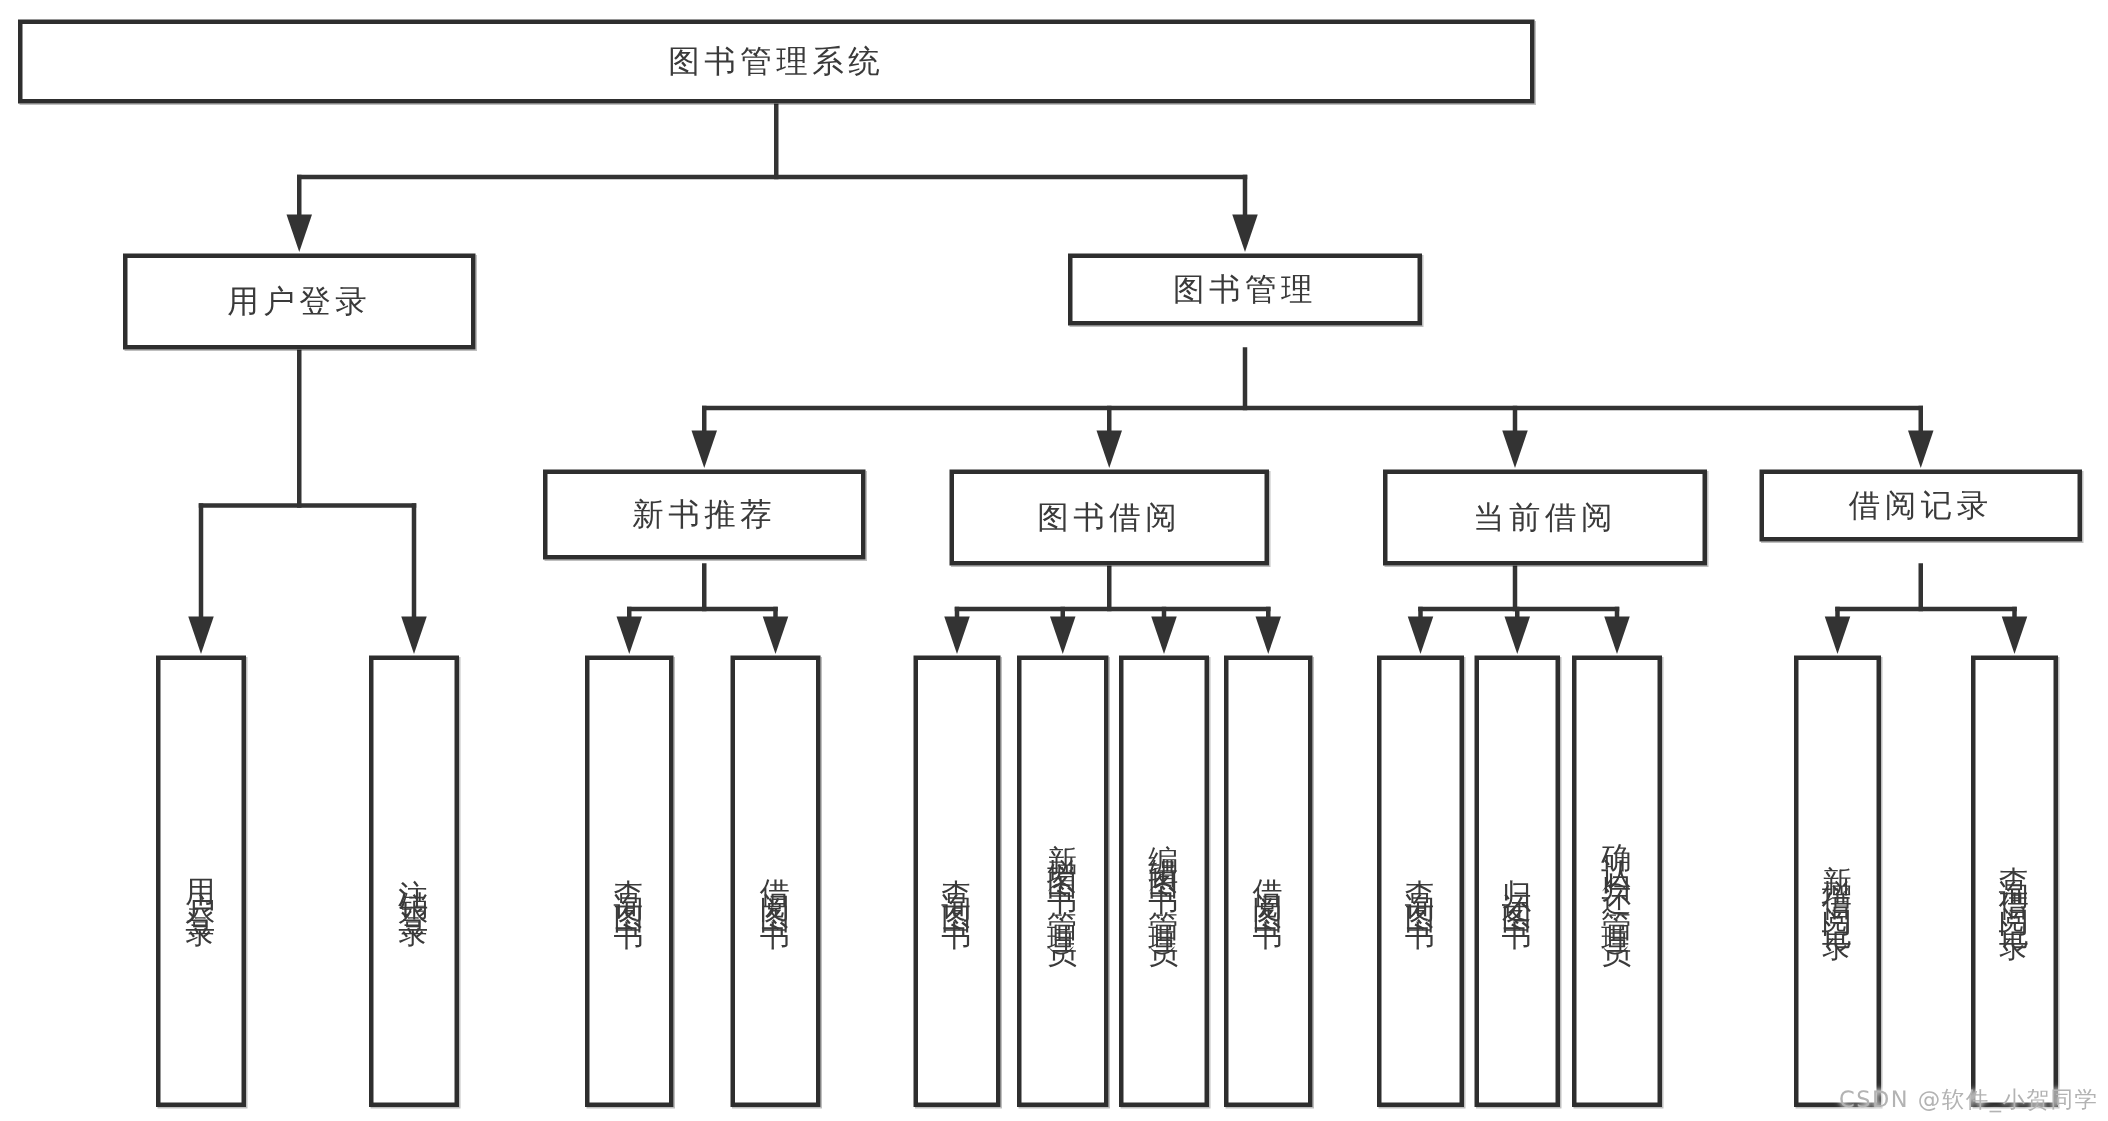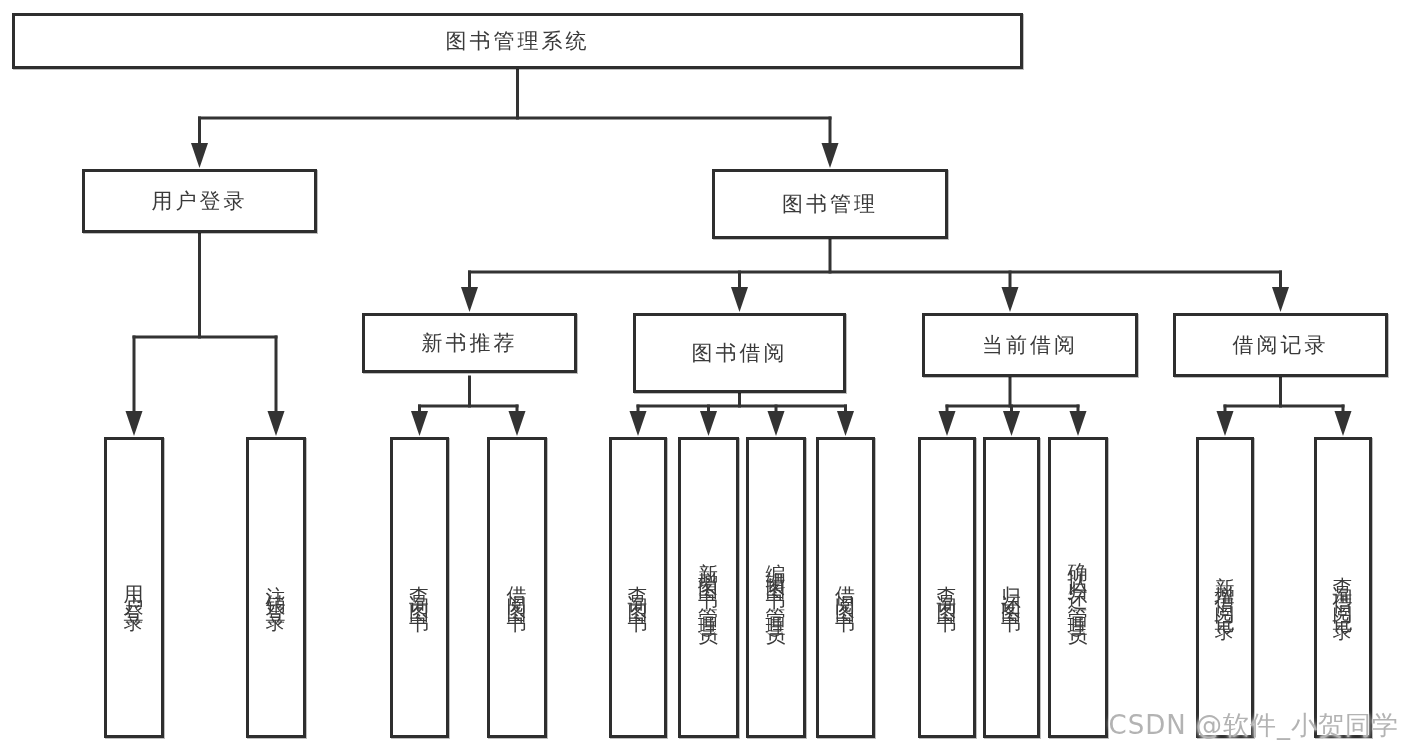--- a/index.html
+++ b/index.html
@@ -41,21 +41,21 @@
     font-size: 20px;
     letter-spacing: 9px;
     line-height: 1;
     white-space: nowrap;
   }
 
   .watermark {
     position: absolute;
     right: 6px;
     bottom: 4px;
-    font-size: 26px;
+    font-size: 15px;
     color: #b3b3b3;
     letter-spacing: 1px;
     text-shadow: 0 0 3px #ffffff, 0 0 5px #ffffff;
     z-index: 5;
     white-space: nowrap;
   }
 </style>
 </head>
 <body>
 
@@ -114,33 +114,33 @@
       <line x1="1343" y1="406" x2="1343" y2="429" stroke="#333333" stroke-width="3" stroke-linecap="square"></line>
       <polygon points="1334.5,411 1351.5,411 1343,436" fill="#333333"></polygon>
     </svg>
   <div id="nodes-layer">
       <div class="node horizontal" style="left: 12px; top: 13px; width: 1011px; height: 56px; border-color: rgb(46, 46, 46); color: rgb(58, 58, 58);">
         <span class="node-label">图书管理系统</span>
       </div>
       <div class="node horizontal" style="left: 82px; top: 169px; width: 235px; height: 64px; border-color: rgb(46, 46, 46); color: rgb(58, 58, 58);">
         <span class="node-label">用户登录</span>
       </div>
-      <div class="node horizontal" style="left: 712px; top: 169px; width: 236px; height: 70px; border-color: rgb(46, 46, 46); color: rgb(58, 58, 58);">
+      <div class="node horizontal" style="left: 712px; top: 169px; width: 236px; height: 48px; border-color: rgb(46, 46, 46); color: rgb(58, 58, 58);">
         <span class="node-label">图书管理</span>
       </div>
       <div class="node horizontal" style="left: 362px; top: 313px; width: 215px; height: 60px; border-color: rgb(46, 46, 46); color: rgb(58, 58, 58);">
         <span class="node-label">新书推荐</span>
       </div>
-      <div class="node horizontal" style="left: 633px; top: 313px; width: 213px; height: 80px; border-color: rgb(46, 46, 46); color: rgb(58, 58, 58);">
+      <div class="node horizontal" style="left: 633px; top: 313px; width: 213px; height: 64px; border-color: rgb(46, 46, 46); color: rgb(58, 58, 58);">
         <span class="node-label">图书借阅</span>
       </div>
       <div class="node horizontal" style="left: 902px; top: 313px; width: 216px; height: 64px; border-color: rgb(46, 46, 46); color: rgb(58, 58, 58); margin-left: 20px;">
         <span class="node-label">当前借阅</span>
       </div>
-      <div class="node horizontal" style="left: 1173px; top: 313px; width: 215px; height: 64px; border-color: rgb(46, 46, 46); color: rgb(58, 58, 58);">
+      <div class="node horizontal" style="left: 1173px; top: 313px; width: 215px; height: 48px; border-color: rgb(46, 46, 46); color: rgb(58, 58, 58);">
         <span class="node-label">借阅记录</span>
       </div>
       <div class="node vertical" style="left: 104px; top: 437px; width: 60px; height: 301px; border-color: rgb(46, 46, 46); color: rgb(58, 58, 58);">
         <span class="node-label">用户登录</span>
       </div>
       <div class="node vertical" style="left: 246px; top: 437px; width: 60px; height: 301px; border-color: rgb(46, 46, 46); color: rgb(58, 58, 58);">
         <span class="node-label">注销登录</span>
       </div>
       <div class="node vertical" style="left: 390px; top: 437px; width: 59px; height: 301px; border-color: rgb(46, 46, 46); color: rgb(58, 58, 58);">
         <span class="node-label">查询图书</span>

